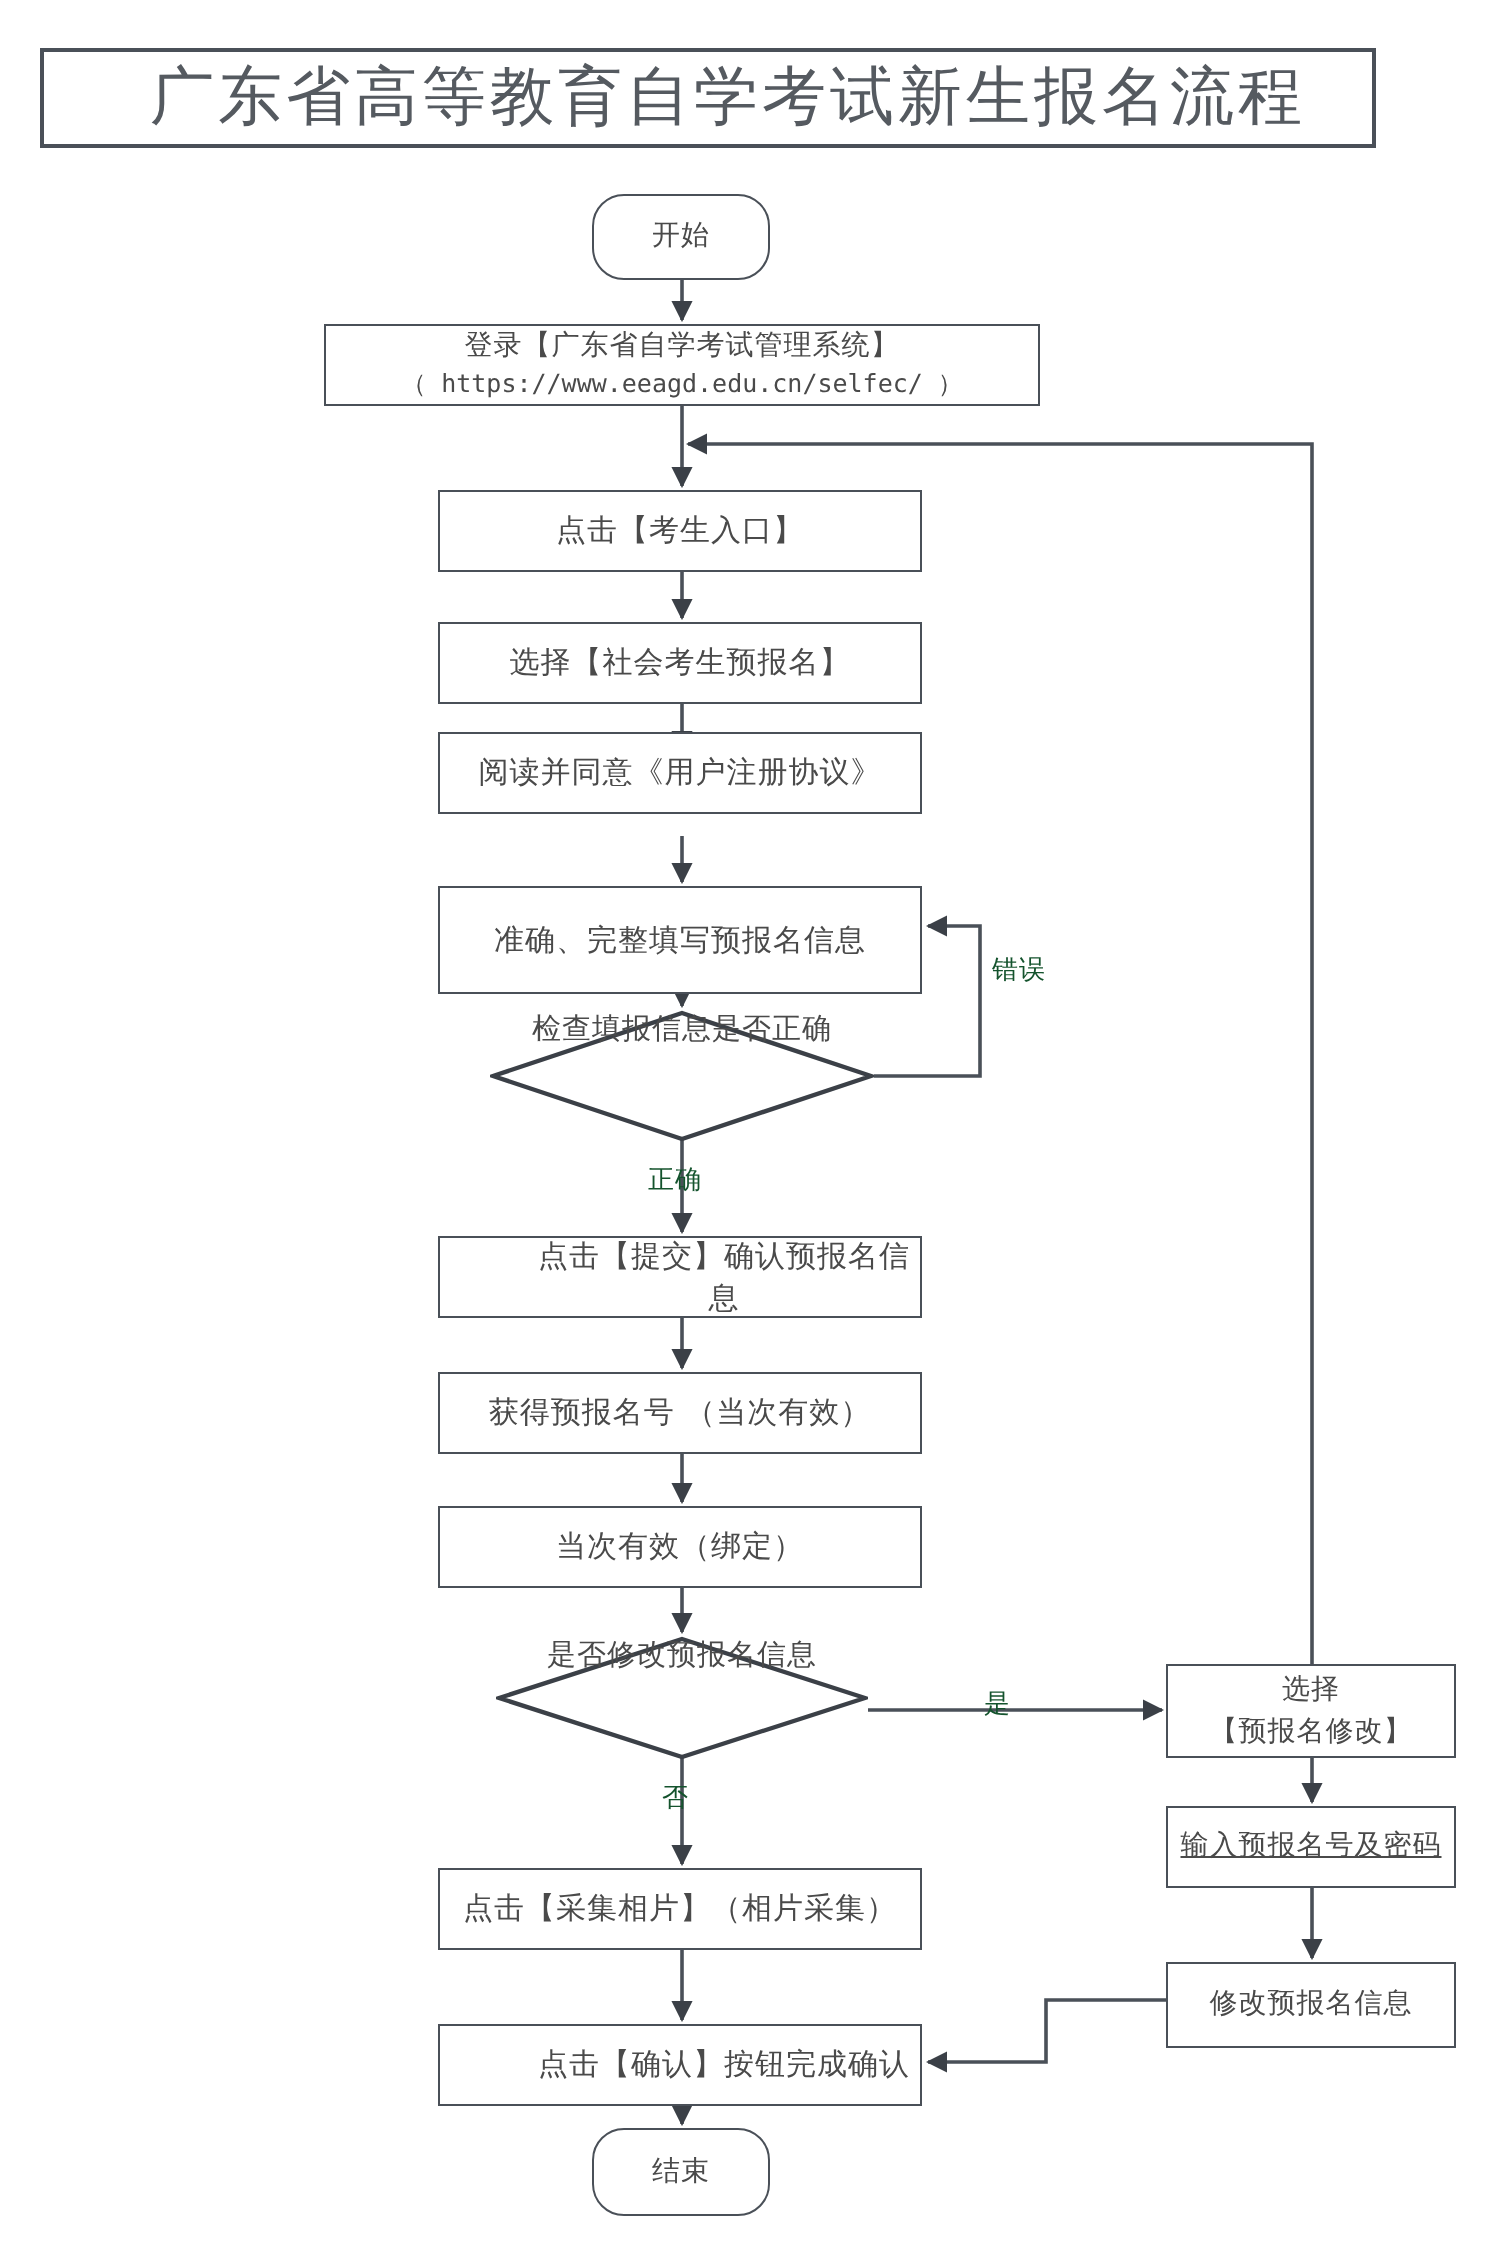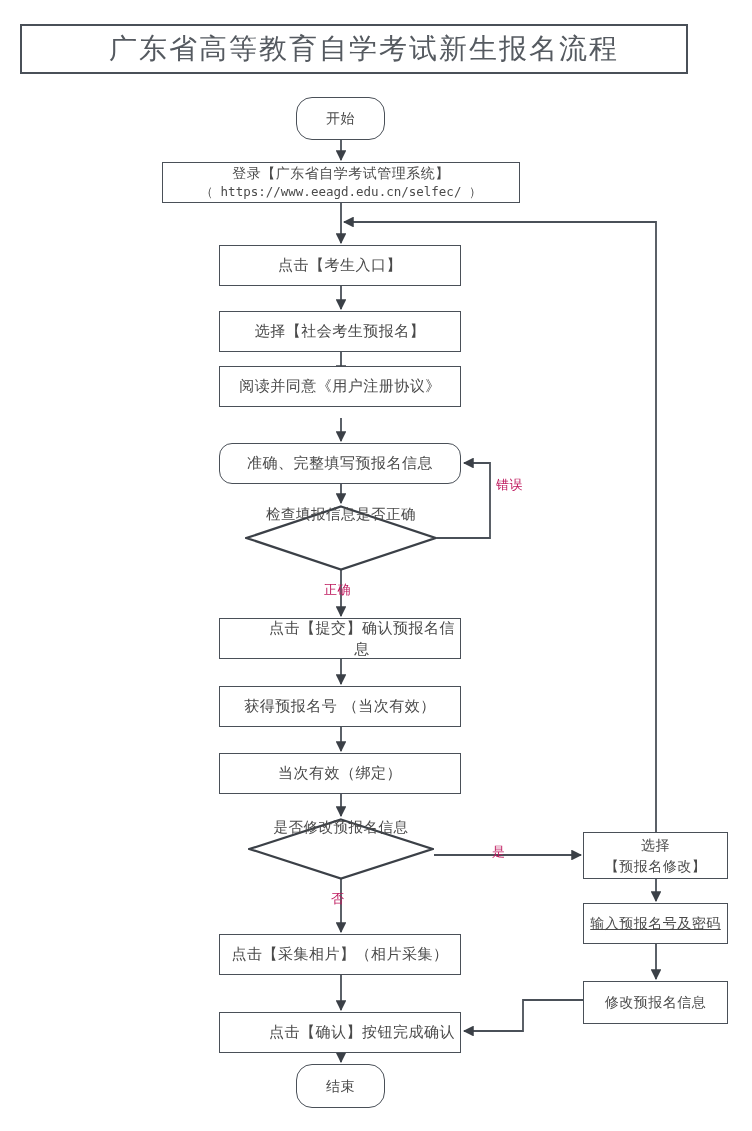--- a/index.html
+++ b/index.html
@@ -35,21 +35,21 @@
     justify-content: center;
     text-align: center;
     color: #4a4a4a;
     background: #ffffff;
     border: 1.6px solid #4a5058;
     line-height: 1.35;
     font-family: "DejaVu Sans", "Liberation Sans", sans-serif;
     letter-spacing: 0.5px;
   }
   .node-title {
-    font-size: 28px;
+    font-size: 32px;
     letter-spacing: 2px;
     color: #555a60;
     border-width: 2px;
     padding-left: 20px;
   }
   .node-terminator {
     border-radius: 16px;
     font-size: 14px;
   }
   .node-process {
@@ -89,21 +89,21 @@
   .decision svg {
     position: absolute;
     left: 0;
     top: 0;
     z-index: 1;
   }
   
   .edge-label {
     position: absolute;
     font-size: 13px;
-    color: #be185d;
+    color: #14532d;
     white-space: nowrap;
     font-family: "DejaVu Sans", "Liberation Sans", sans-serif;
     letter-spacing: 0.5px;
   }
 </style>
 </head>
 <body>
 
 <div id="flow-root">
 
@@ -163,21 +163,21 @@
     <span>登录【广东省自学考试管理系统】</span>
     <span class="login-line2">（ https://www.eeagd.edu.cn/selfec/ ）</span>
   </div>
 
   <div class="node node-process" style="left:219px; top:245px; width:242px; height:41px;">点击【考生入口】</div>
 
   <div class="node node-process" style="left:219px; top:311px; width:242px; height:41px;">选择【社会考生预报名】</div>
 
   <div class="node node-process" style="left:219px; top:366px; width:242px; height:41px;">阅读并同意《用户注册协议》</div>
 
-  <div class="node node-process" style="left:219px; top:443px; width:242px; height:41px;border-radius:13px;">准确、完整填写预报名信息</div>
+  <div class="node node-process" style="left:219px; top:443px; width:242px; height:54px;">准确、完整填写预报名信息</div>
 
   <div class="decision" style="left:245px; top:505px; width:192px; height:66px;">
     <svg width="192" height="66" viewBox="0 0 192 66" xmlns="http://www.w3.org/2000/svg">
       <polygon points="96,1.5 190.5,33 96,64.5 1.5,33" fill="#ffffff" stroke="#3b4047" stroke-width="2.2"></polygon>
     </svg>
     <span class="dlabel">检查填报信息是否正确</span>
   </div>
 
   <span class="edge-label" style="left:496px; top:476px;">错误</span>
 

